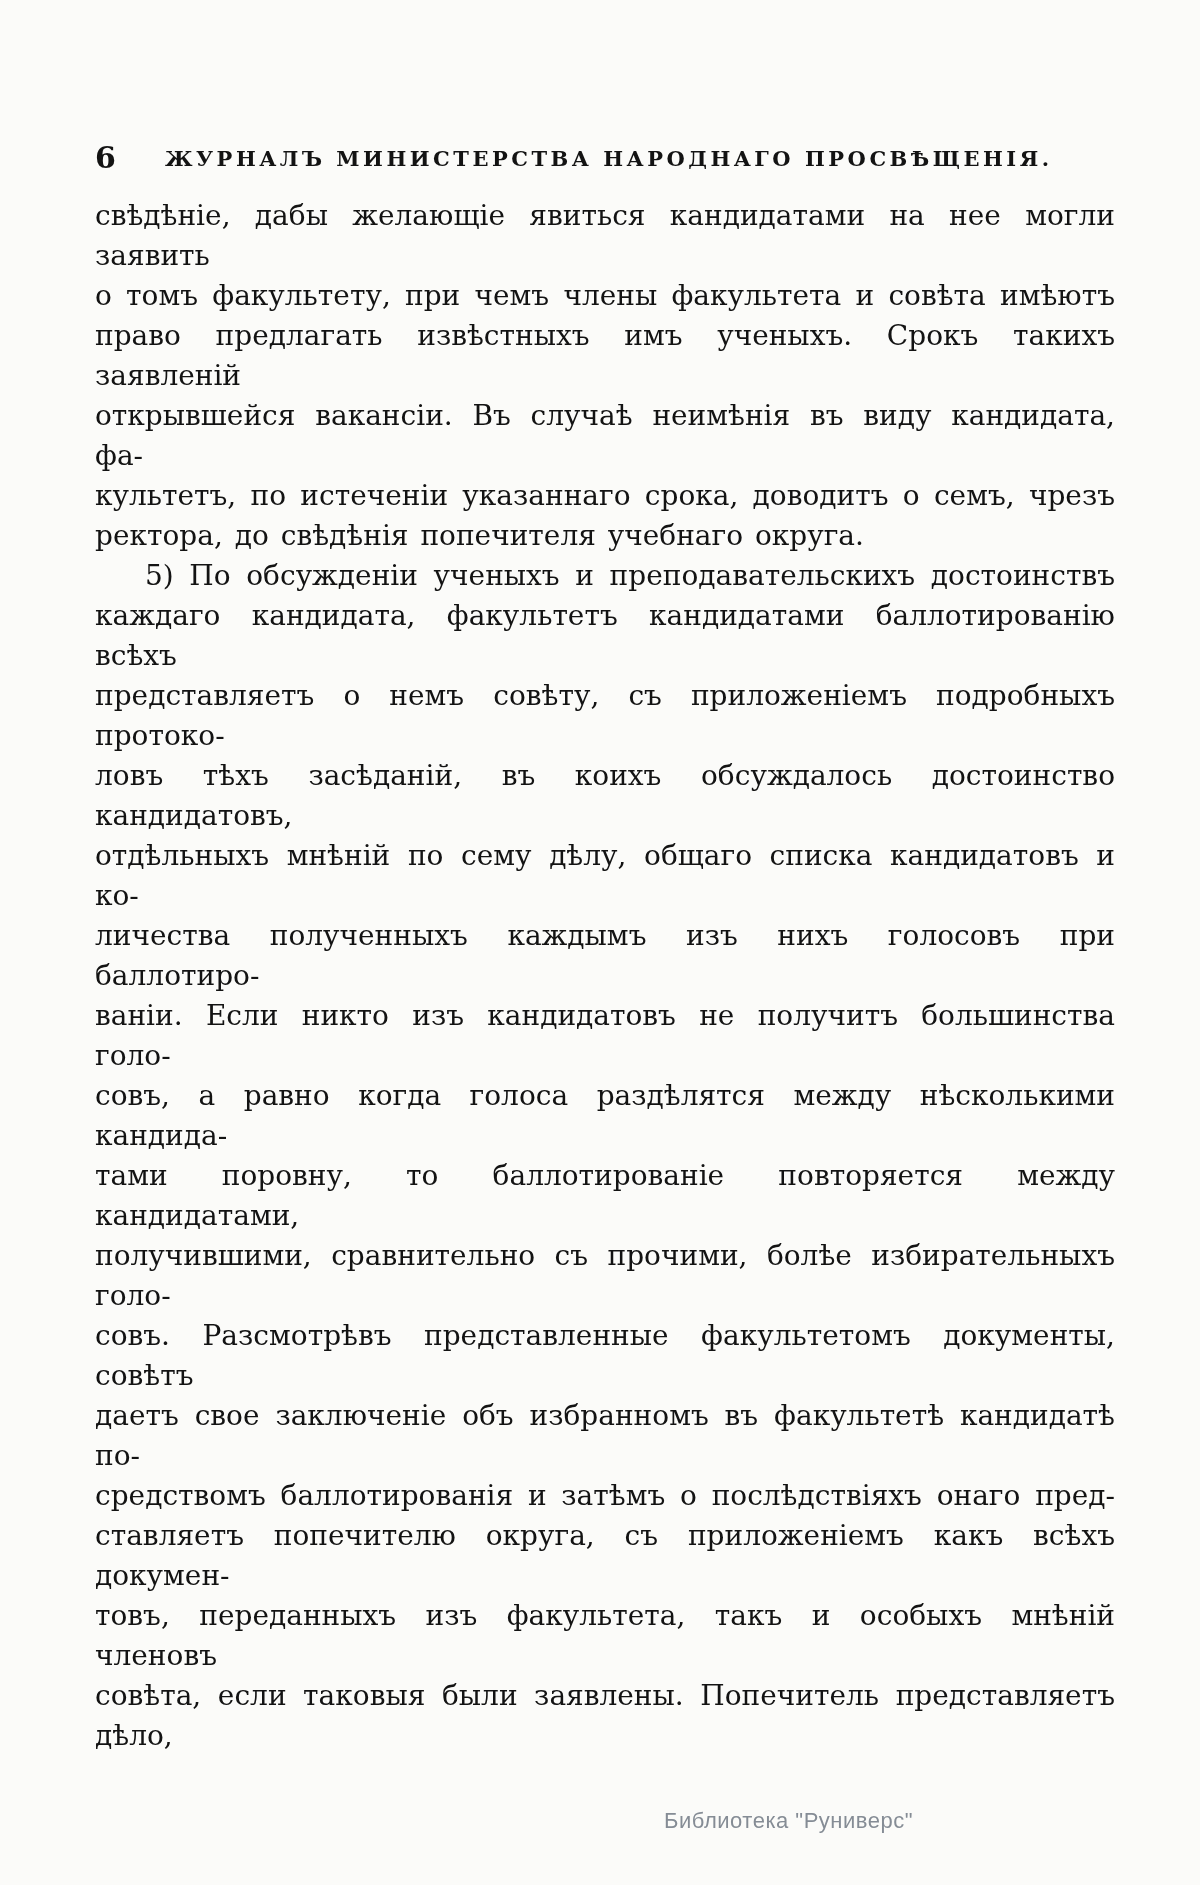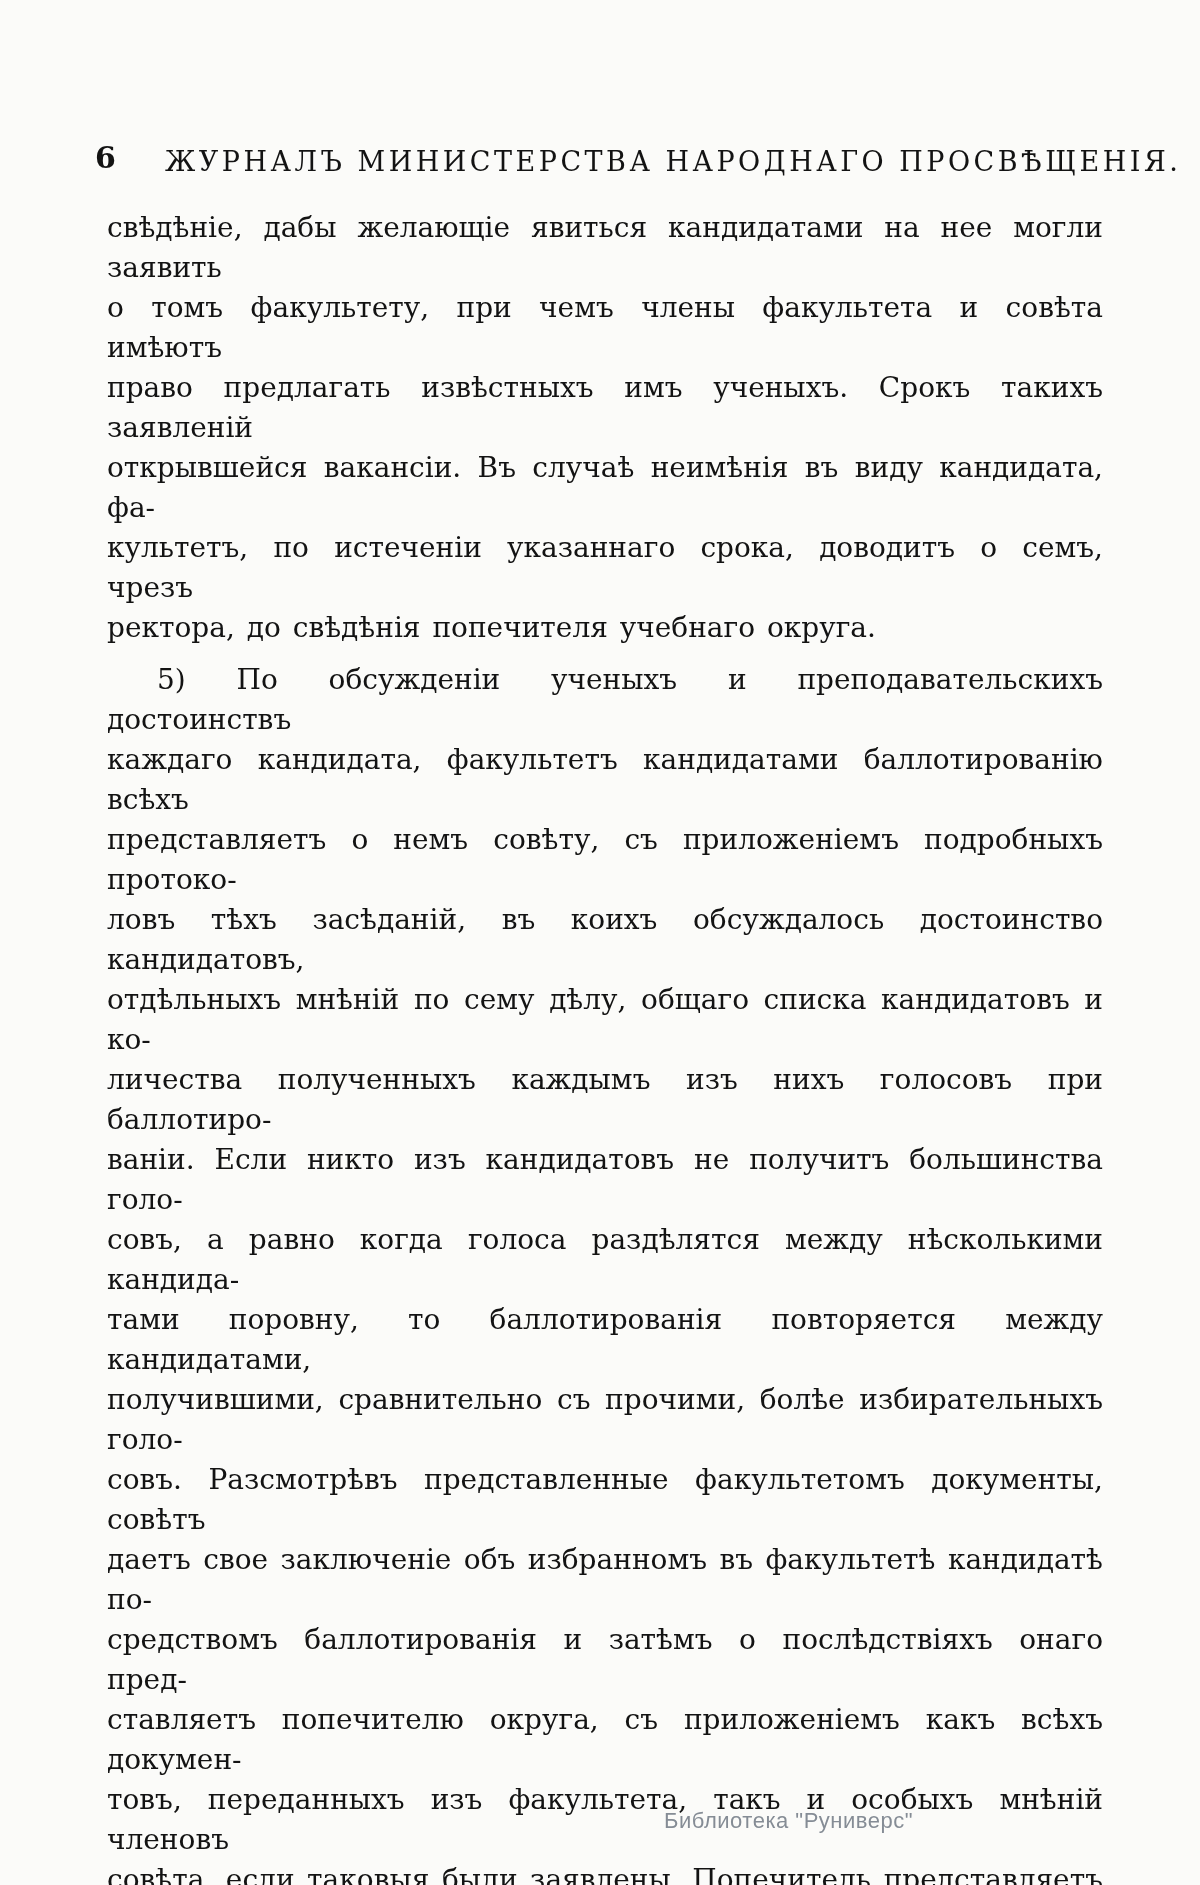--- a/index.html
+++ b/index.html
@@ -29,35 +29,35 @@
     font-size: 30px;
     font-weight: bold;
     letter-spacing: 1px;
   }
   .journal-title {
     position: absolute;
     left: 70px;
     right: 110px;
     top: 6px;
     text-align: center;
-    font-size: 27px;
-    font-weight: normal;
+    font-size: 21px;
+    font-weight: bold;
     letter-spacing: 3.5px;
     white-space: nowrap;
   }
   .text-block {
     position: absolute;
     top: 196px;
     left: 95px;
     width: 1020px;
     font-size: 28px;
     line-height: 40px;
     word-spacing: 3px;
   }
-  .paragraph { margin: 12px; }
+  .paragraph { margin: 0; }
   .line {
     text-align: justify;
     text-align-last: justify;
     white-space: normal;
   }
   .line.para-last {
     text-align-last: left;
   }
   .line.indented {
     text-indent: 50px;
@@ -91,21 +91,21 @@
     </div>
     <div class="paragraph">
       <div class="line indented">5) По обсужденіи ученыхъ и преподавательскихъ достоинствъ</div>
       <div class="line">каждаго кандидата, факультетъ кандидатами баллотированію всѣхъ</div>
       <div class="line">представляетъ о немъ совѣту, съ приложеніемъ подробныхъ протоко-</div>
       <div class="line">ловъ тѣхъ засѣданій, въ коихъ обсуждалось достоинство кандидатовъ,</div>
       <div class="line">отдѣльныхъ мнѣній по сему дѣлу, общаго списка кандидатовъ и ко-</div>
       <div class="line">личества полученныхъ каждымъ изъ нихъ голосовъ при баллотиро-</div>
       <div class="line">ваніи. Если никто изъ кандидатовъ не получитъ большинства голо-</div>
       <div class="line">совъ, а равно когда голоса раздѣлятся между нѣсколькими кандида-</div>
-      <div class="line">тами поровну, то баллотированія повторяется между кандидатами,</div>
+      <div class="line">тами поровну, то баллотированіе повторяется между кандидатами,</div>
       <div class="line">получившими, сравнительно съ прочими, болѣе избирательныхъ голо-</div>
       <div class="line">совъ. Разсмотрѣвъ представленные факультетомъ документы, совѣтъ</div>
       <div class="line">даетъ свое заключеніе объ избранномъ въ факультетѣ кандидатѣ по-</div>
       <div class="line">средствомъ баллотированія и затѣмъ о послѣдствіяхъ онаго пред-</div>
       <div class="line">ставляетъ попечителю округа, съ приложеніемъ какъ всѣхъ докумен-</div>
       <div class="line">товъ, переданныхъ изъ факультета, такъ и особыхъ мнѣній членовъ</div>
       <div class="line">совѣта, если таковыя были заявлены. Попечитель представляетъ дѣло,</div>
     </div>
   </div>
 

